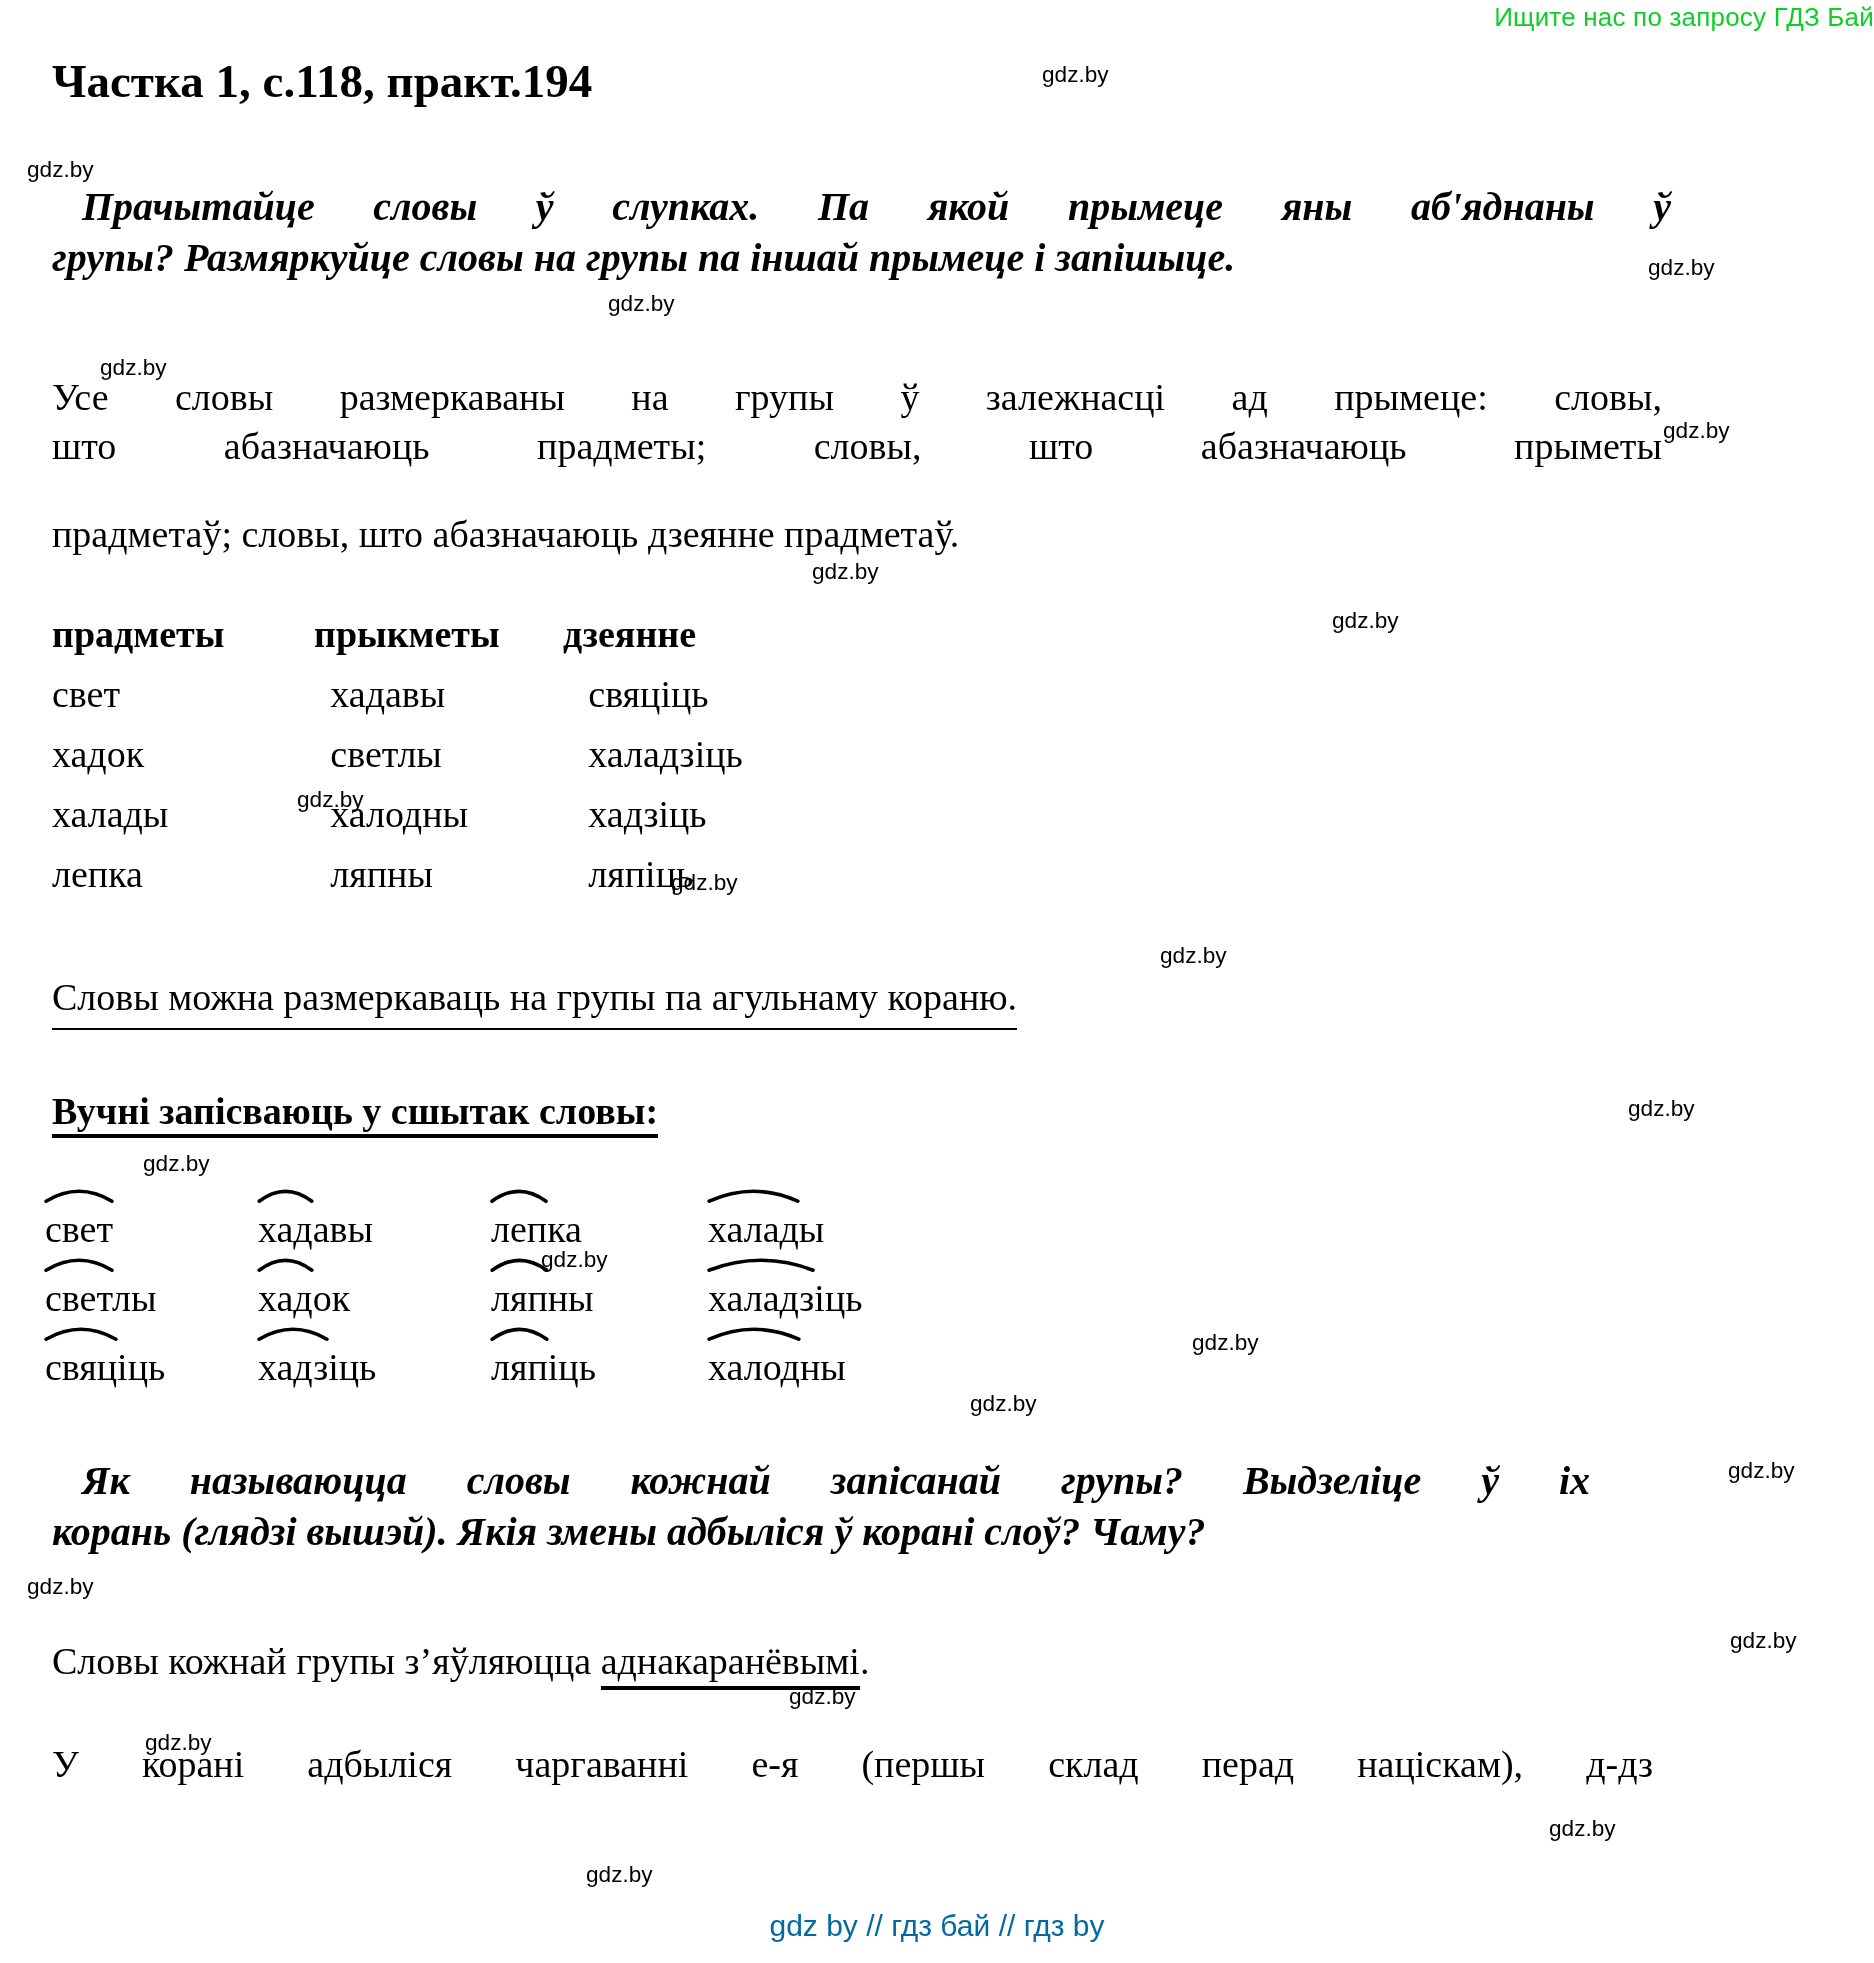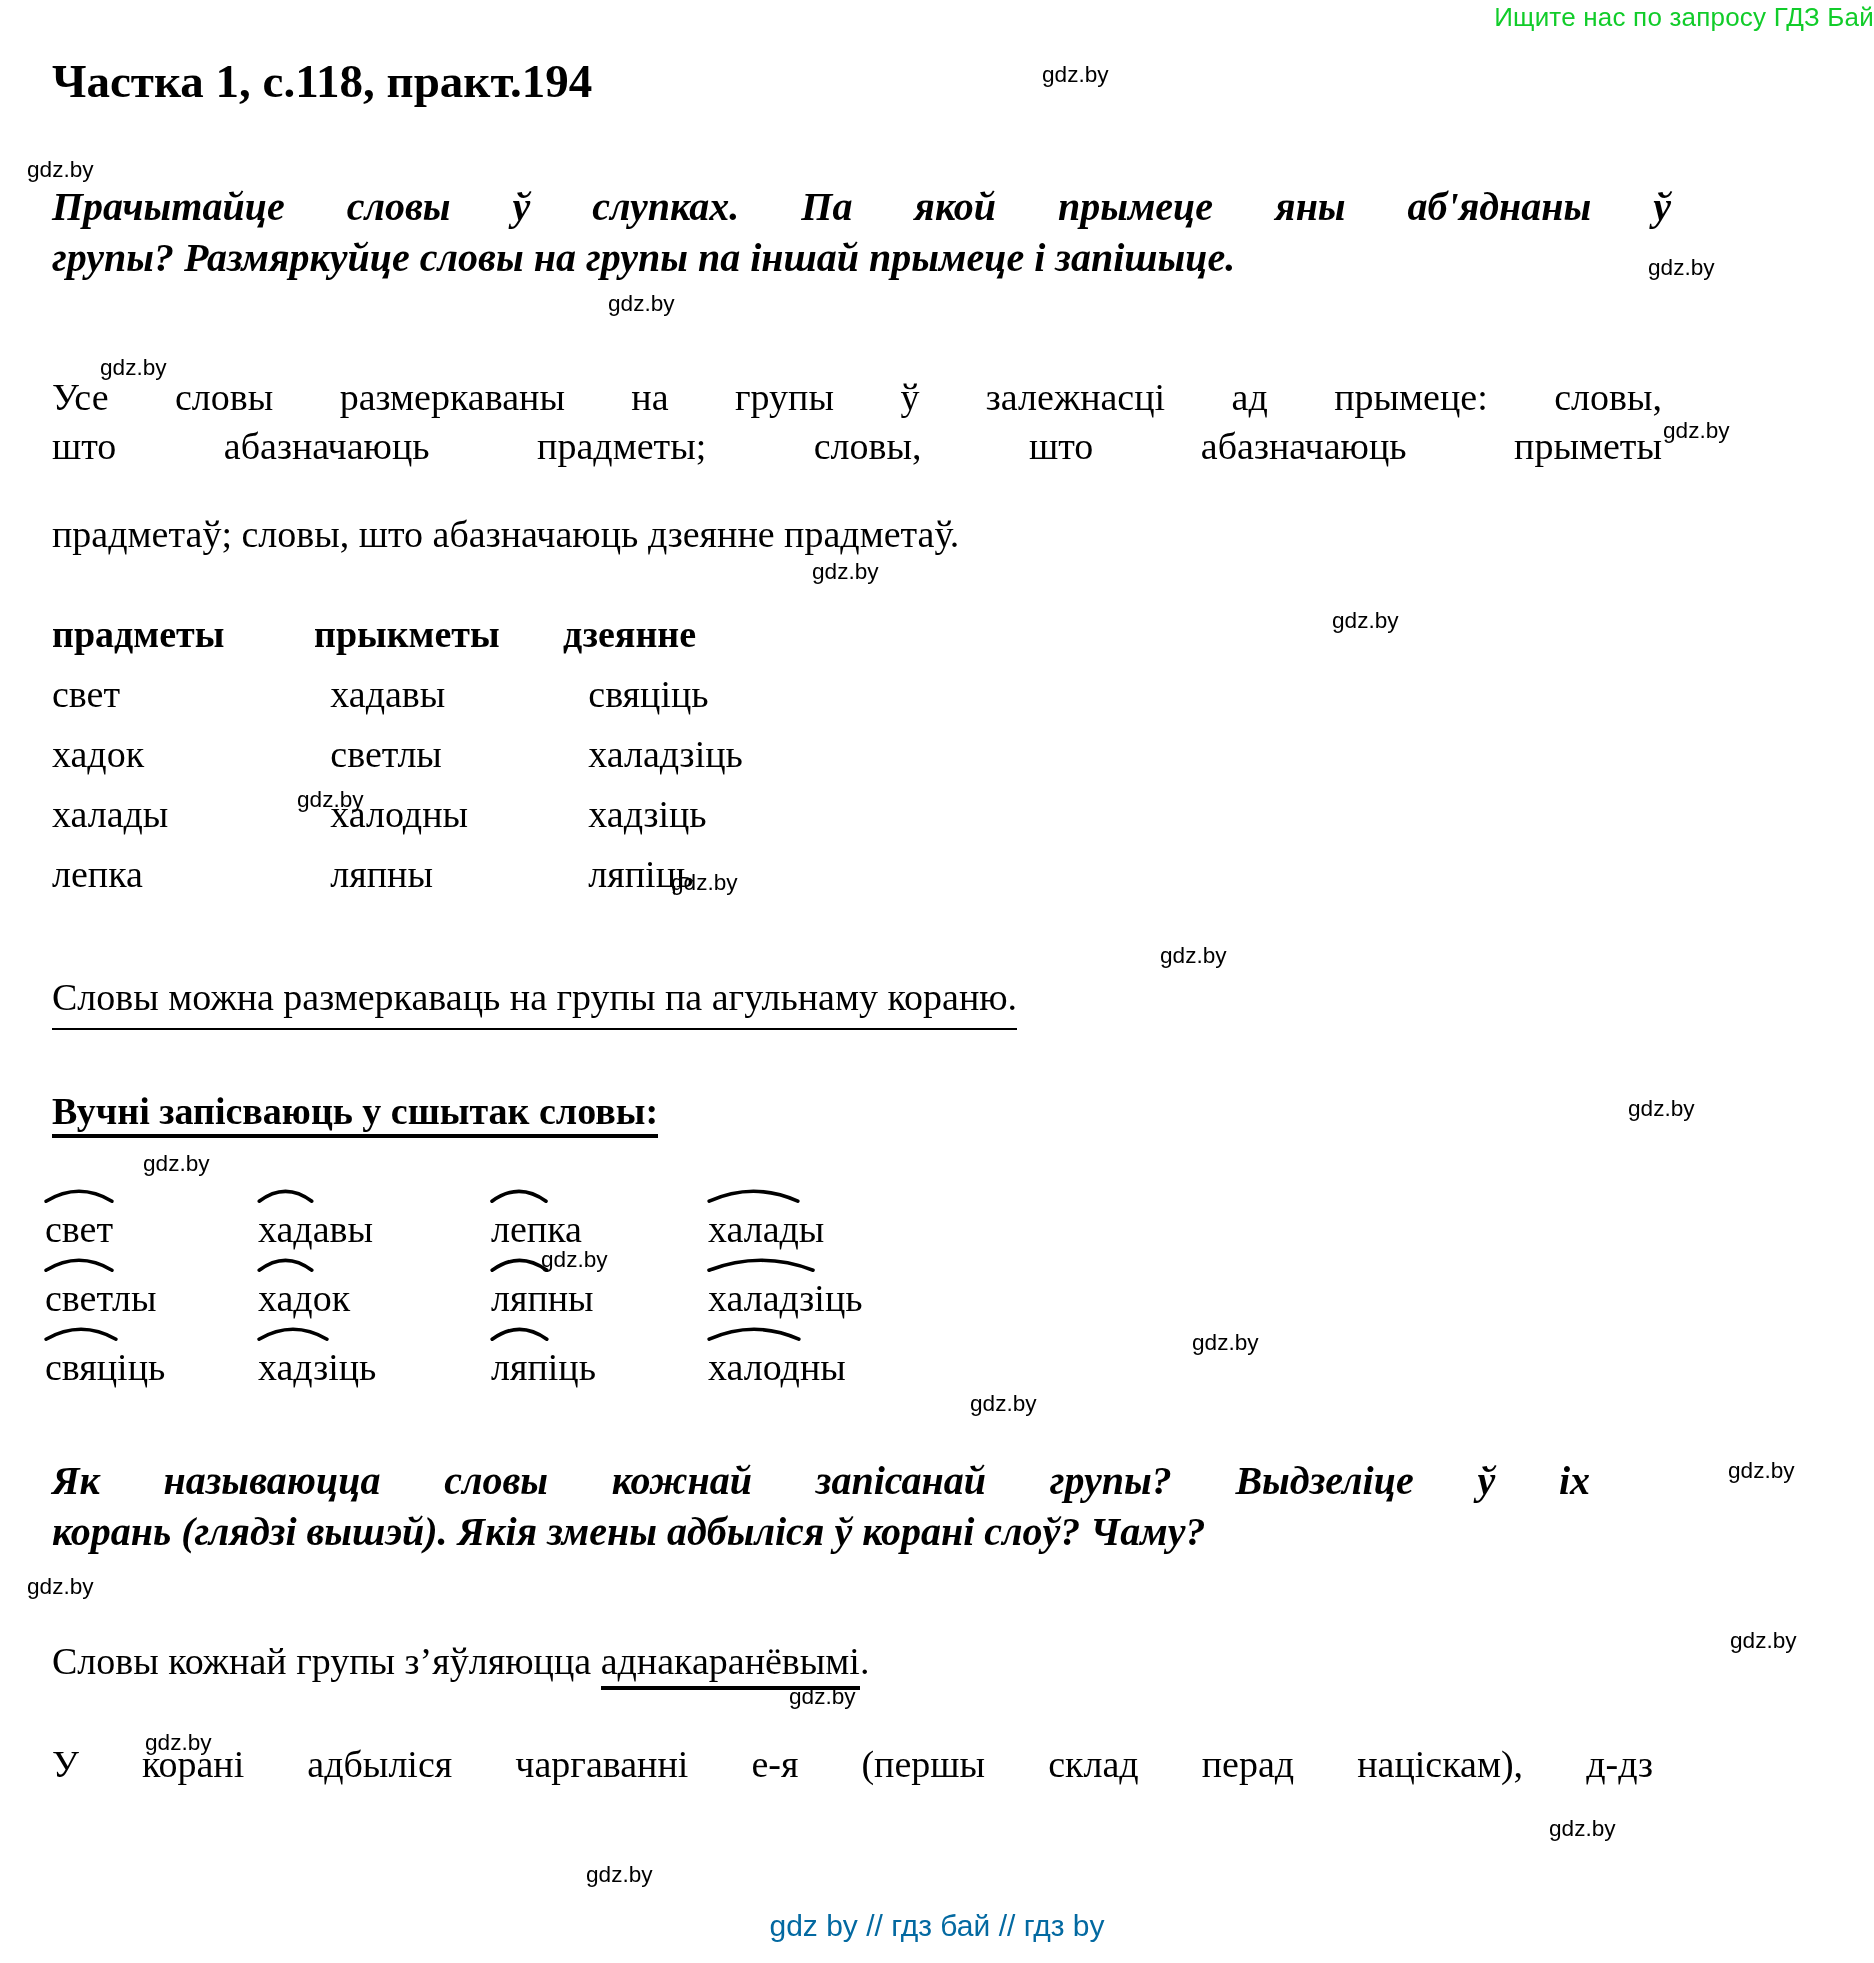--- a/index.html
+++ b/index.html
@@ -63,20 +63,21 @@
     font-weight: bold;
     font-size: 40px;
     line-height: 1.28;
     text-align: justify;
   }
   .prompt span.l { display: block; }
   .prompt span.justified {
     display: block;
     text-align: justify;
     text-align-last: justify;
+    margin-left: 30px;
   }
 
   #prompt-1 { left: 52px; top: 181px; width: 1619px; }
   #prompt-2 { left: 52px; top: 1455px; width: 1538px; }
 
   .body-par {
     position: absolute;
     font-size: 38px;
     line-height: 1.28;
   }

